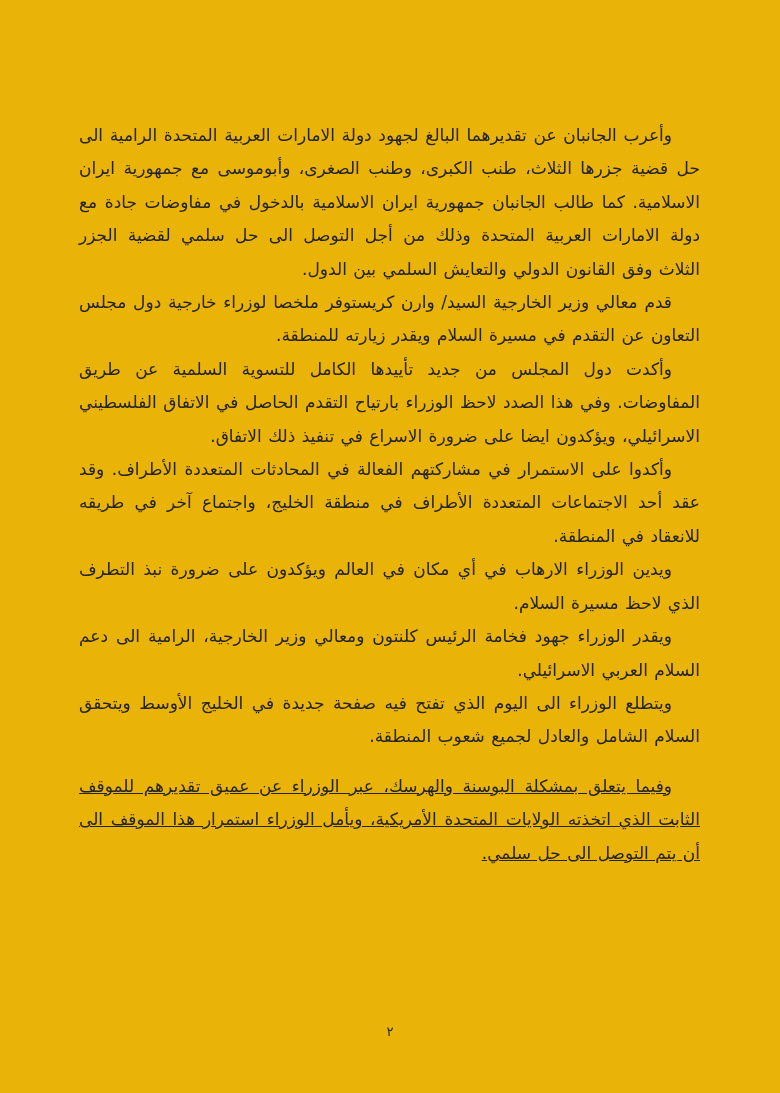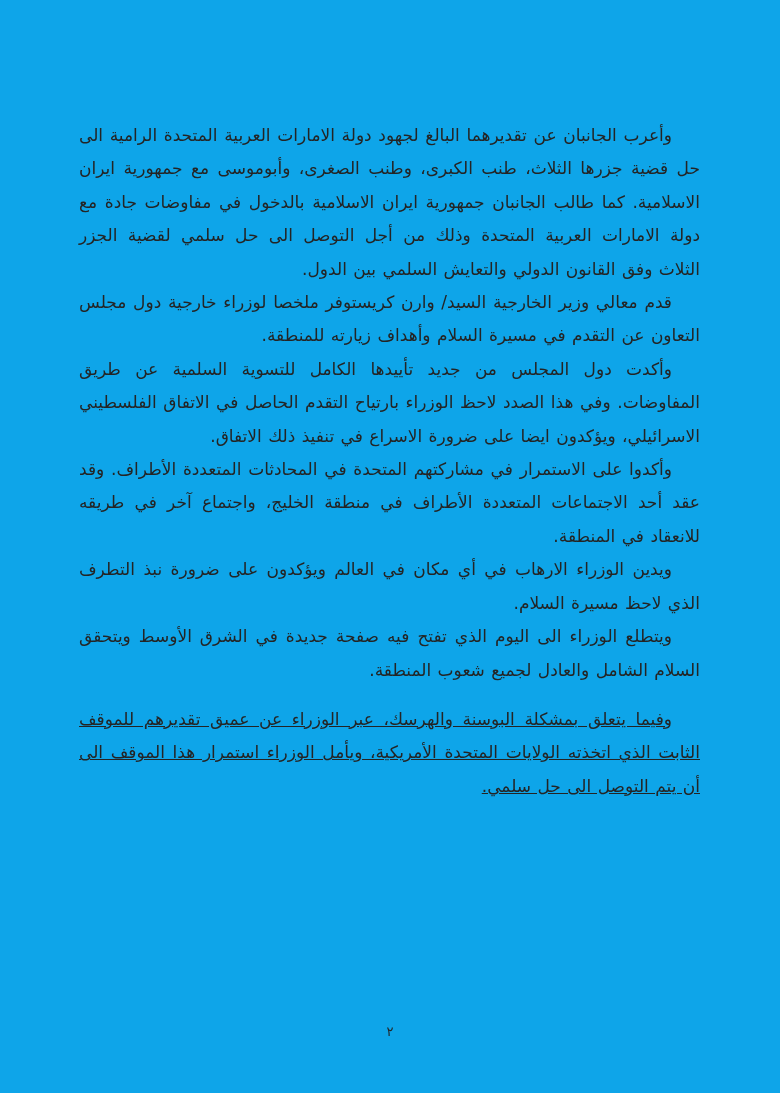--- a/index.html
+++ b/index.html
@@ -10,21 +10,21 @@
     width: 780px;
     height: 1093px;
     background: #fdfdfb;
     overflow: hidden;
     font-family: "DejaVu Sans", sans-serif;
   }
   .page {
     position: relative;
     width: 780px;
     height: 1093px;
-    background: #0ea5e9;
+    background: #eab308;
   }
   .text-block {
     position: absolute;
     top: 119px;
     right: 80px;
     width: 621px;
     direction: rtl;
     unicode-bidi: embed;
     text-align: justify;
     font-size: 17px;
@@ -51,21 +51,22 @@
     font-size: 13px;
     color: #242424;
   }
 </style>
 </head>
 <body>
 
 <div class="page">
   <div class="text-block">
     <p class="para">وأعرب الجانبان عن تقديرهما البالغ لجهود دولة الامارات العربية المتحدة الرامية الى حل قضية جزرها الثلاث، طنب الكبرى، وطنب الصغرى، وأبوموسى مع جمهورية ايران الاسلامية. كما طالب الجانبان جمهورية ايران الاسلامية بالدخول في مفاوضات جادة مع دولة الامارات العربية المتحدة وذلك من أجل التوصل الى حل سلمي لقضية الجزر الثلاث وفق القانون الدولي والتعايش السلمي بين الدول.</p>
-    <p class="para">قدم معالي وزير الخارجية السيد/ وارن كريستوفر ملخصا لوزراء خارجية دول مجلس التعاون عن التقدم في مسيرة السلام وأهداف زيارته للمنطقة.</p>
+    <p class="para">قدم معالي وزير الخارجية السيد/ وارن كريستوفر ملخصا لوزراء خارجية دول مجلس التعاون عن التقدم في مسيرة السلام ويقدر زيارته للمنطقة.</p>
     <p class="para">وأكدت دول المجلس من جديد تأييدها الكامل للتسوية السلمية عن طريق المفاوضات. وفي هذا الصدد لاحظ الوزراء بارتياح التقدم الحاصل في الاتفاق الفلسطيني الاسرائيلي، ويؤكدون ايضا على ضرورة الاسراع في تنفيذ ذلك الاتفاق.</p>
-    <p class="para">وأكدوا على الاستمرار في مشاركتهم المتحدة في المحادثات المتعددة الأطراف. وقد عقد أحد الاجتماعات المتعددة الأطراف في منطقة الخليج، واجتماع آخر في طريقه للانعقاد في المنطقة.</p>
+    <p class="para">وأكدوا على الاستمرار في مشاركتهم الفعالة في المحادثات المتعددة الأطراف. وقد عقد أحد الاجتماعات المتعددة الأطراف في منطقة الخليج، واجتماع آخر في طريقه للانعقاد في المنطقة.</p>
     <p class="para">ويدين الوزراء الارهاب في أي مكان في العالم ويؤكدون على ضرورة نبذ التطرف الذي لاحظ مسيرة السلام.</p>
-    <p class="para">ويتطلع الوزراء الى اليوم الذي تفتح فيه صفحة جديدة في الشرق الأوسط ويتحقق السلام الشامل والعادل لجميع شعوب المنطقة.</p>
+    <p class="para">ويقدر الوزراء جهود فخامة الرئيس كلنتون ومعالي وزير الخارجية، الرامية الى دعم السلام العربي الاسرائيلي.</p>
+    <p class="para">ويتطلع الوزراء الى اليوم الذي تفتح فيه صفحة جديدة في الخليج الأوسط ويتحقق السلام الشامل والعادل لجميع شعوب المنطقة.</p>
     <p class="para gap-before">وفيما يتعلق بمشكلة البوسنة والهرسك، عبر الوزراء عن عميق تقديرهم للموقف الثابت الذي اتخذته الولايات المتحدة الأمريكية، ويأمل الوزراء استمرار هذا الموقف الى أن يتم التوصل الى حل سلمي.</p>
   </div>
   <div class="page-number">٢</div>
 </div>
 
 </body></html>

